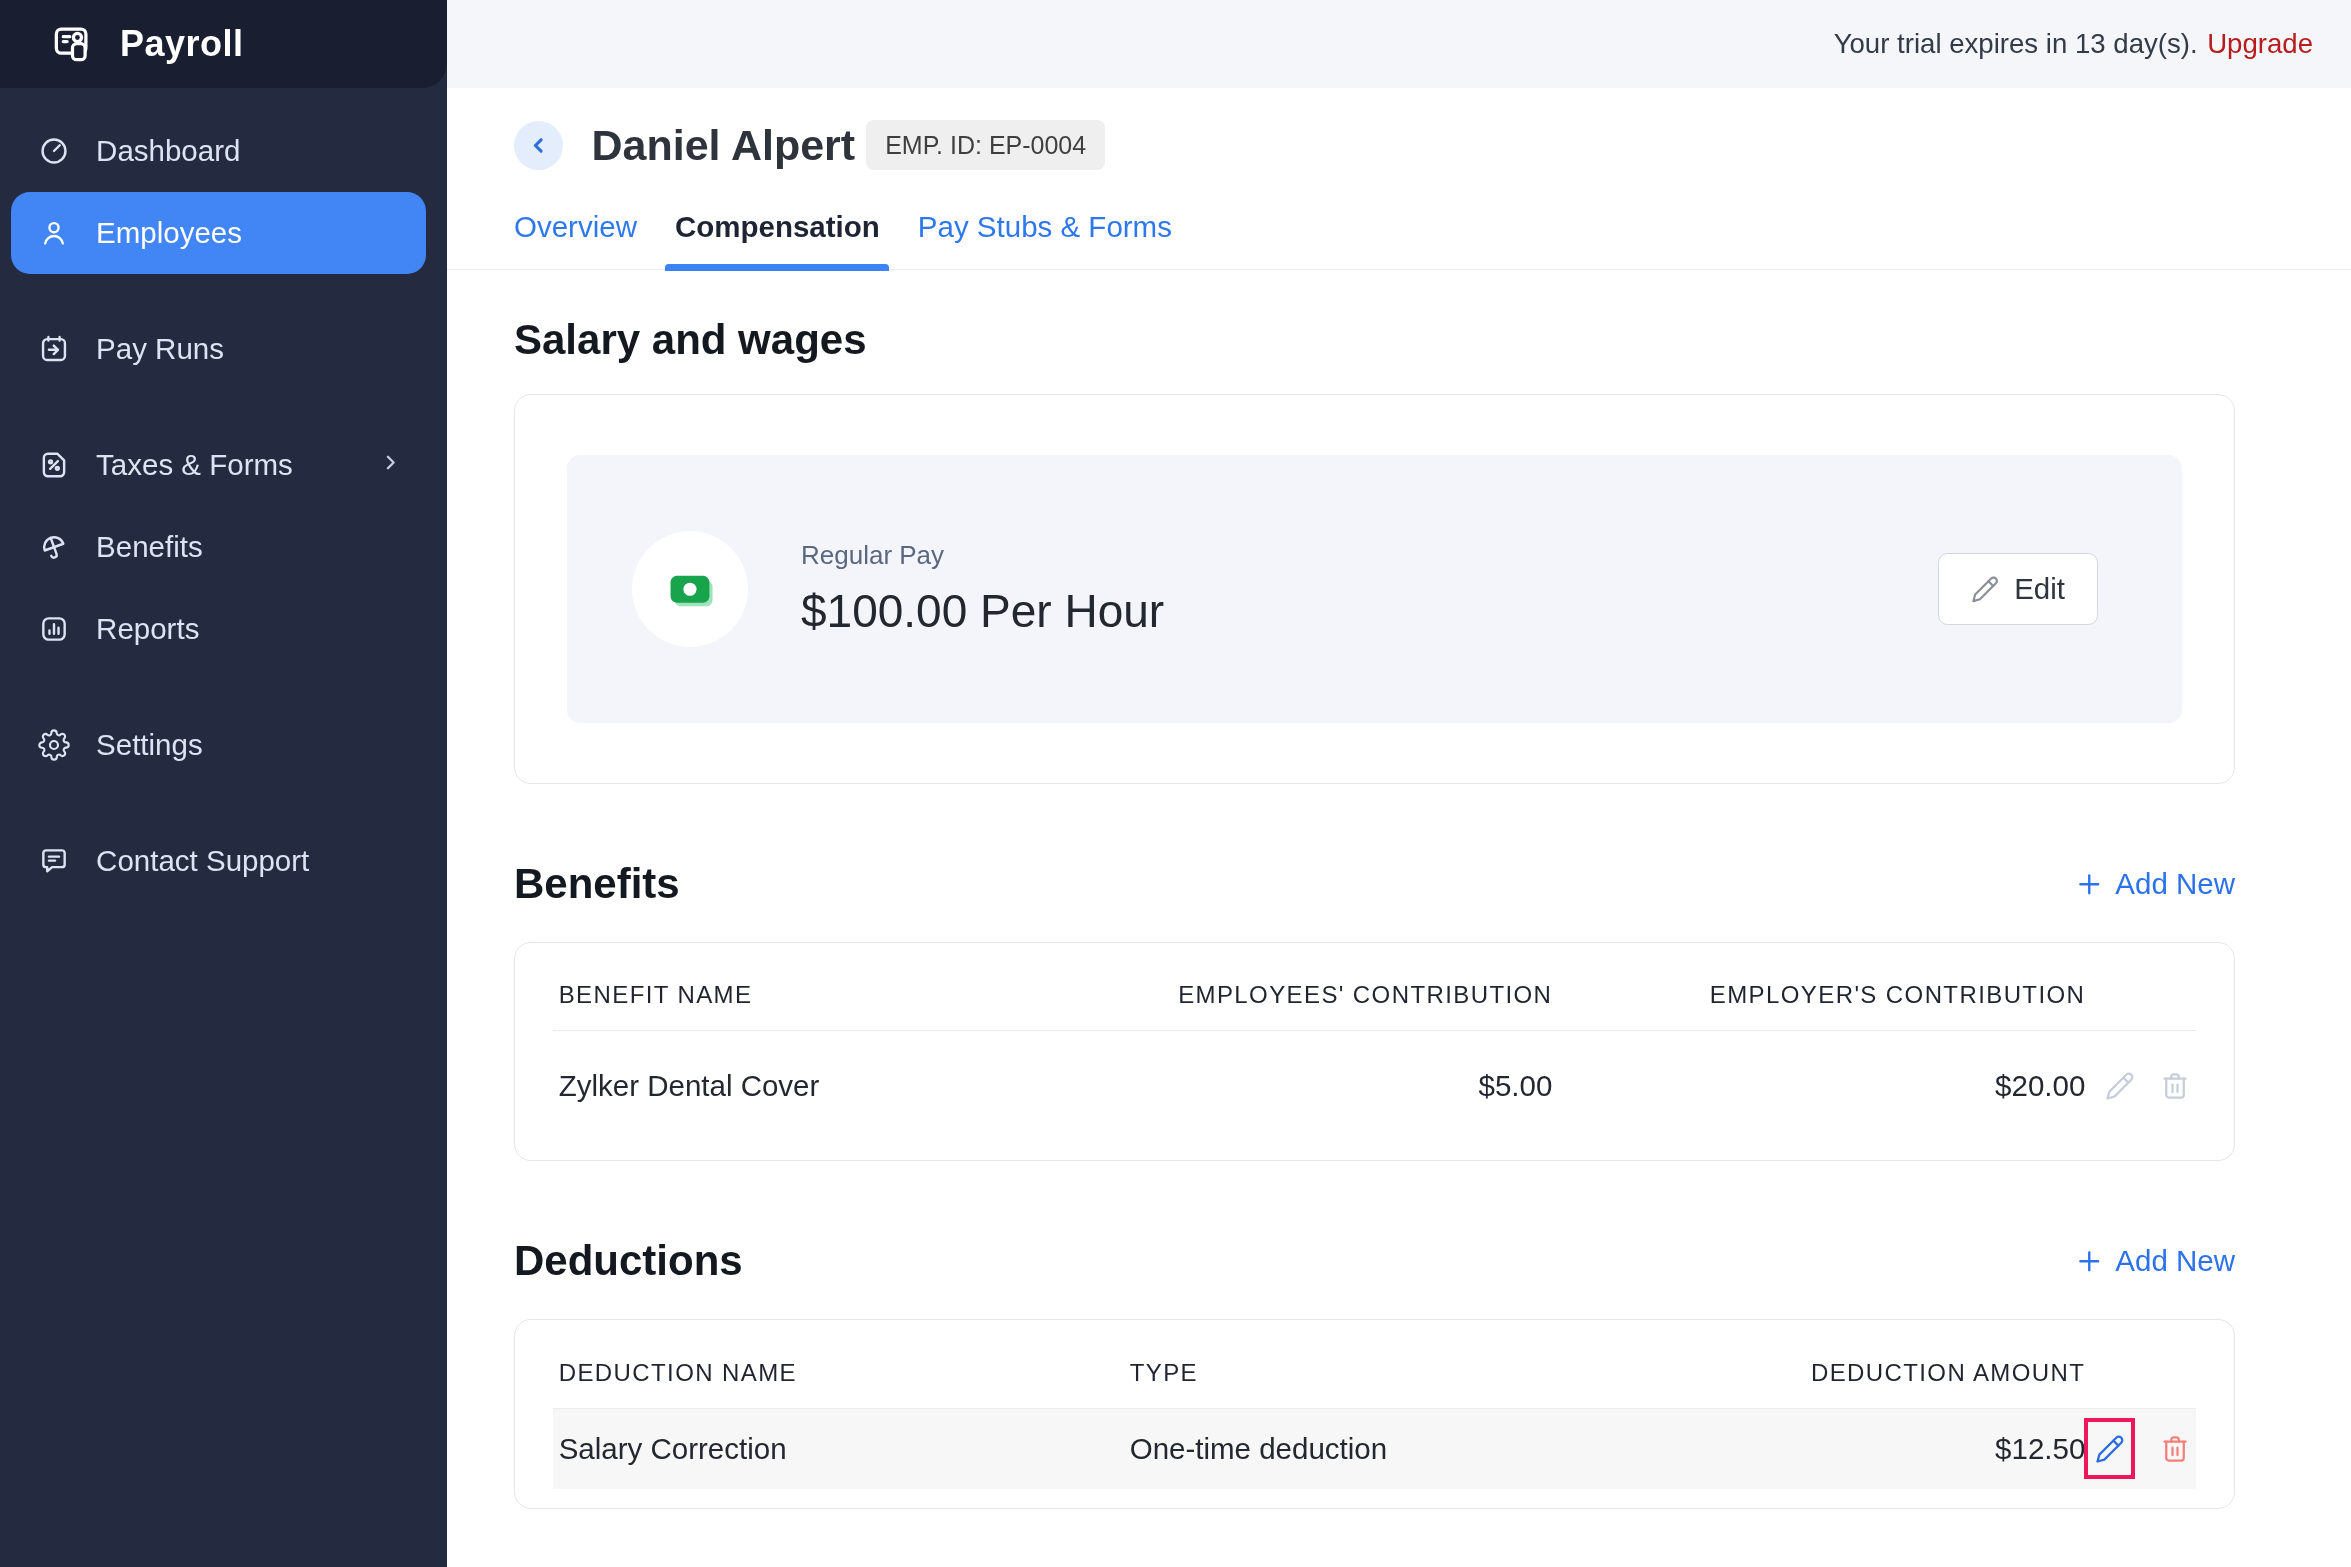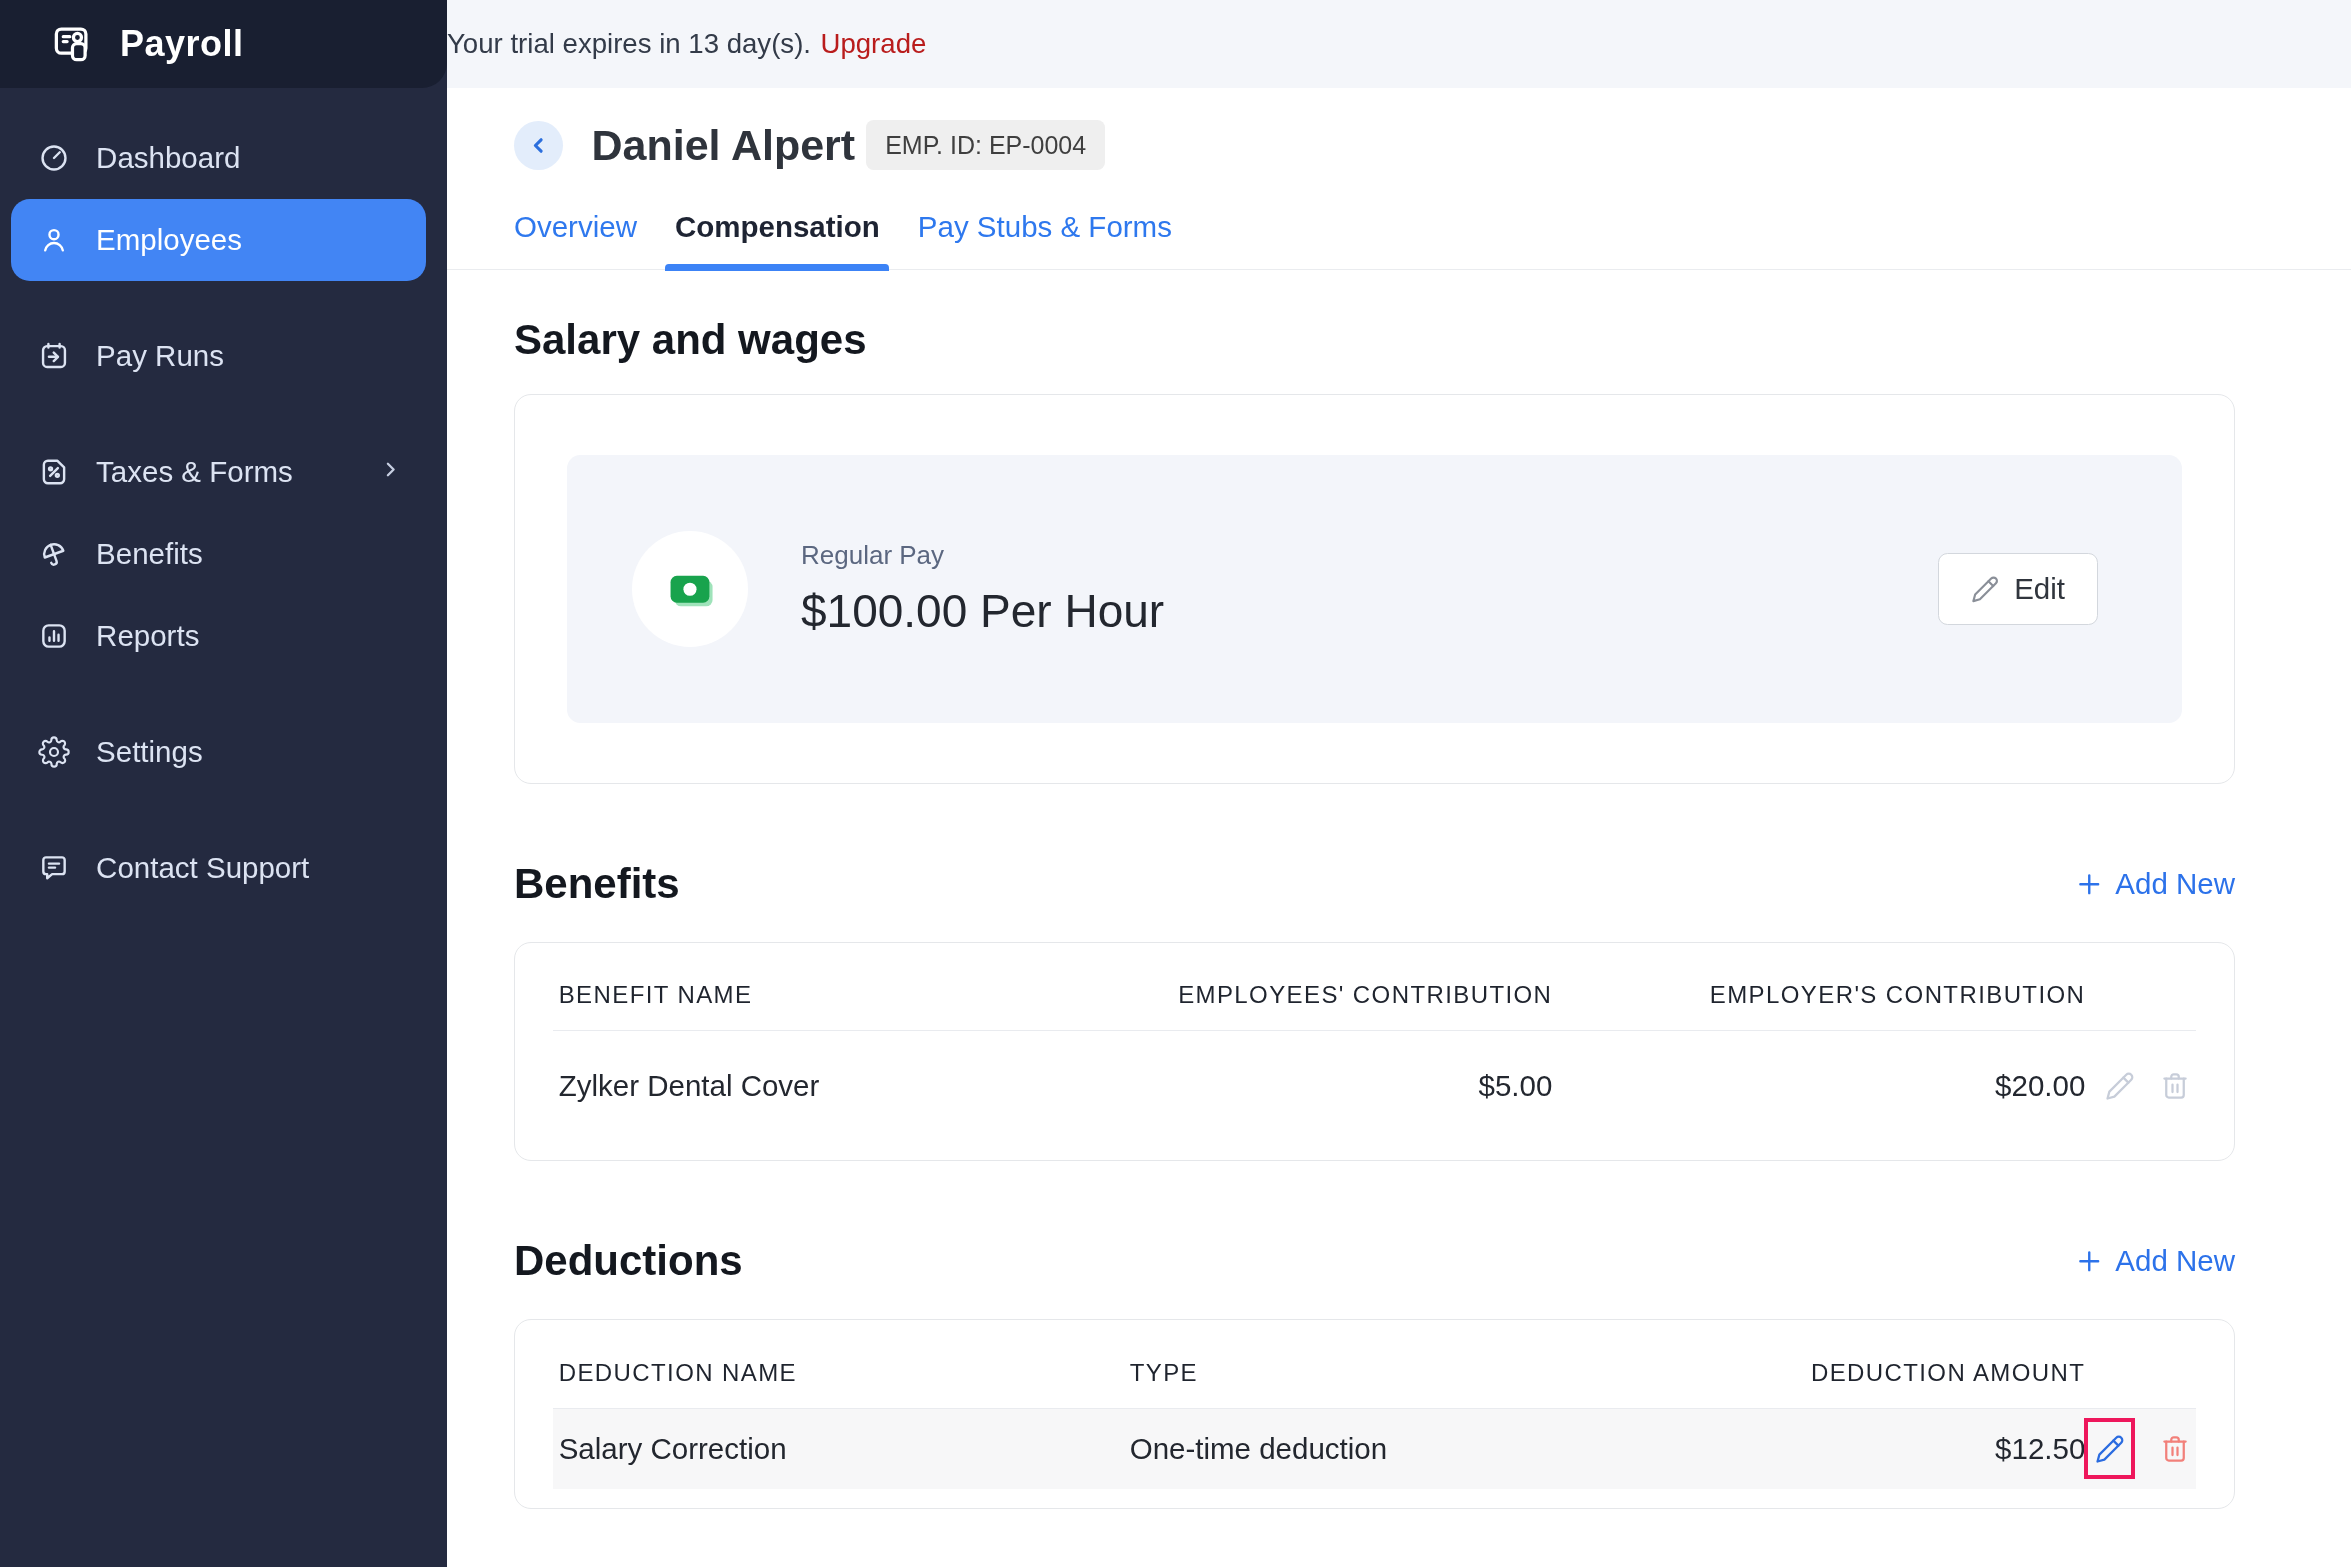--- a/index.html
+++ b/index.html
@@ -11,37 +11,37 @@
   .app { display:flex; width:2351px; height:1567px; }
 
   
   .sidebar { width:447px; flex:none; background:#242a40; display:flex; flex-direction:column; }
   .logo-block {
     height:88px; flex:none; background:#191f31; border-bottom-right-radius:25px;
     display:flex; align-items:center; padding-left:51px; gap:23px;
   }
   .logo-block svg { width:46px; height:46px; color:#ffffff; flex:none; }
   .logo-title { color:#ffffff; font-size:36px; font-weight:700; letter-spacing:0.5px; }
-  .nav { padding-top:29px; }
+  .nav { padding-top:22px; }
   .nav-item {
     height:82px; margin:0 21px 0 10.5px; padding:0 23px 0 27.6px; border-radius:19px;
     display:flex; align-items:center; gap:26px; cursor:pointer;
     color:#dce3f2; font-size:29.5px;
   }
   .nav-item svg { width:32px; height:32px; flex:none; }
   .nav-item.active { background:#4285f4; color:#ffffff; }
   .nav-gap { height:34px; }
   .nav-spacer { flex:1; }
   .submenu-chevron svg { width:25px; height:25px; color:#c7cfe2; }
 
   
   .main { flex:1; display:flex; flex-direction:column; background:#ffffff; min-width:0; }
   .topbar {
     height:88px; flex:none; background:#f4f6fa;
-    display:flex; align-items:center; 
+    display:flex; align-items:center; justify-content:flex-end;
     padding-right:38px; font-size:27.6px; color:#333b49;
   }
   .upgrade-link { color:#b91c1c; margin-left:9.5px; cursor:pointer; }
 
   .content { padding:0 116px 0 67px; }
 
   .page-header { margin-top:32px; display:flex; align-items:center; }
   .back-btn {
     width:49px; height:49px; border-radius:50%; background:#e3edfb; flex:none;
     display:flex; align-items:center; justify-content:center; cursor:pointer;

